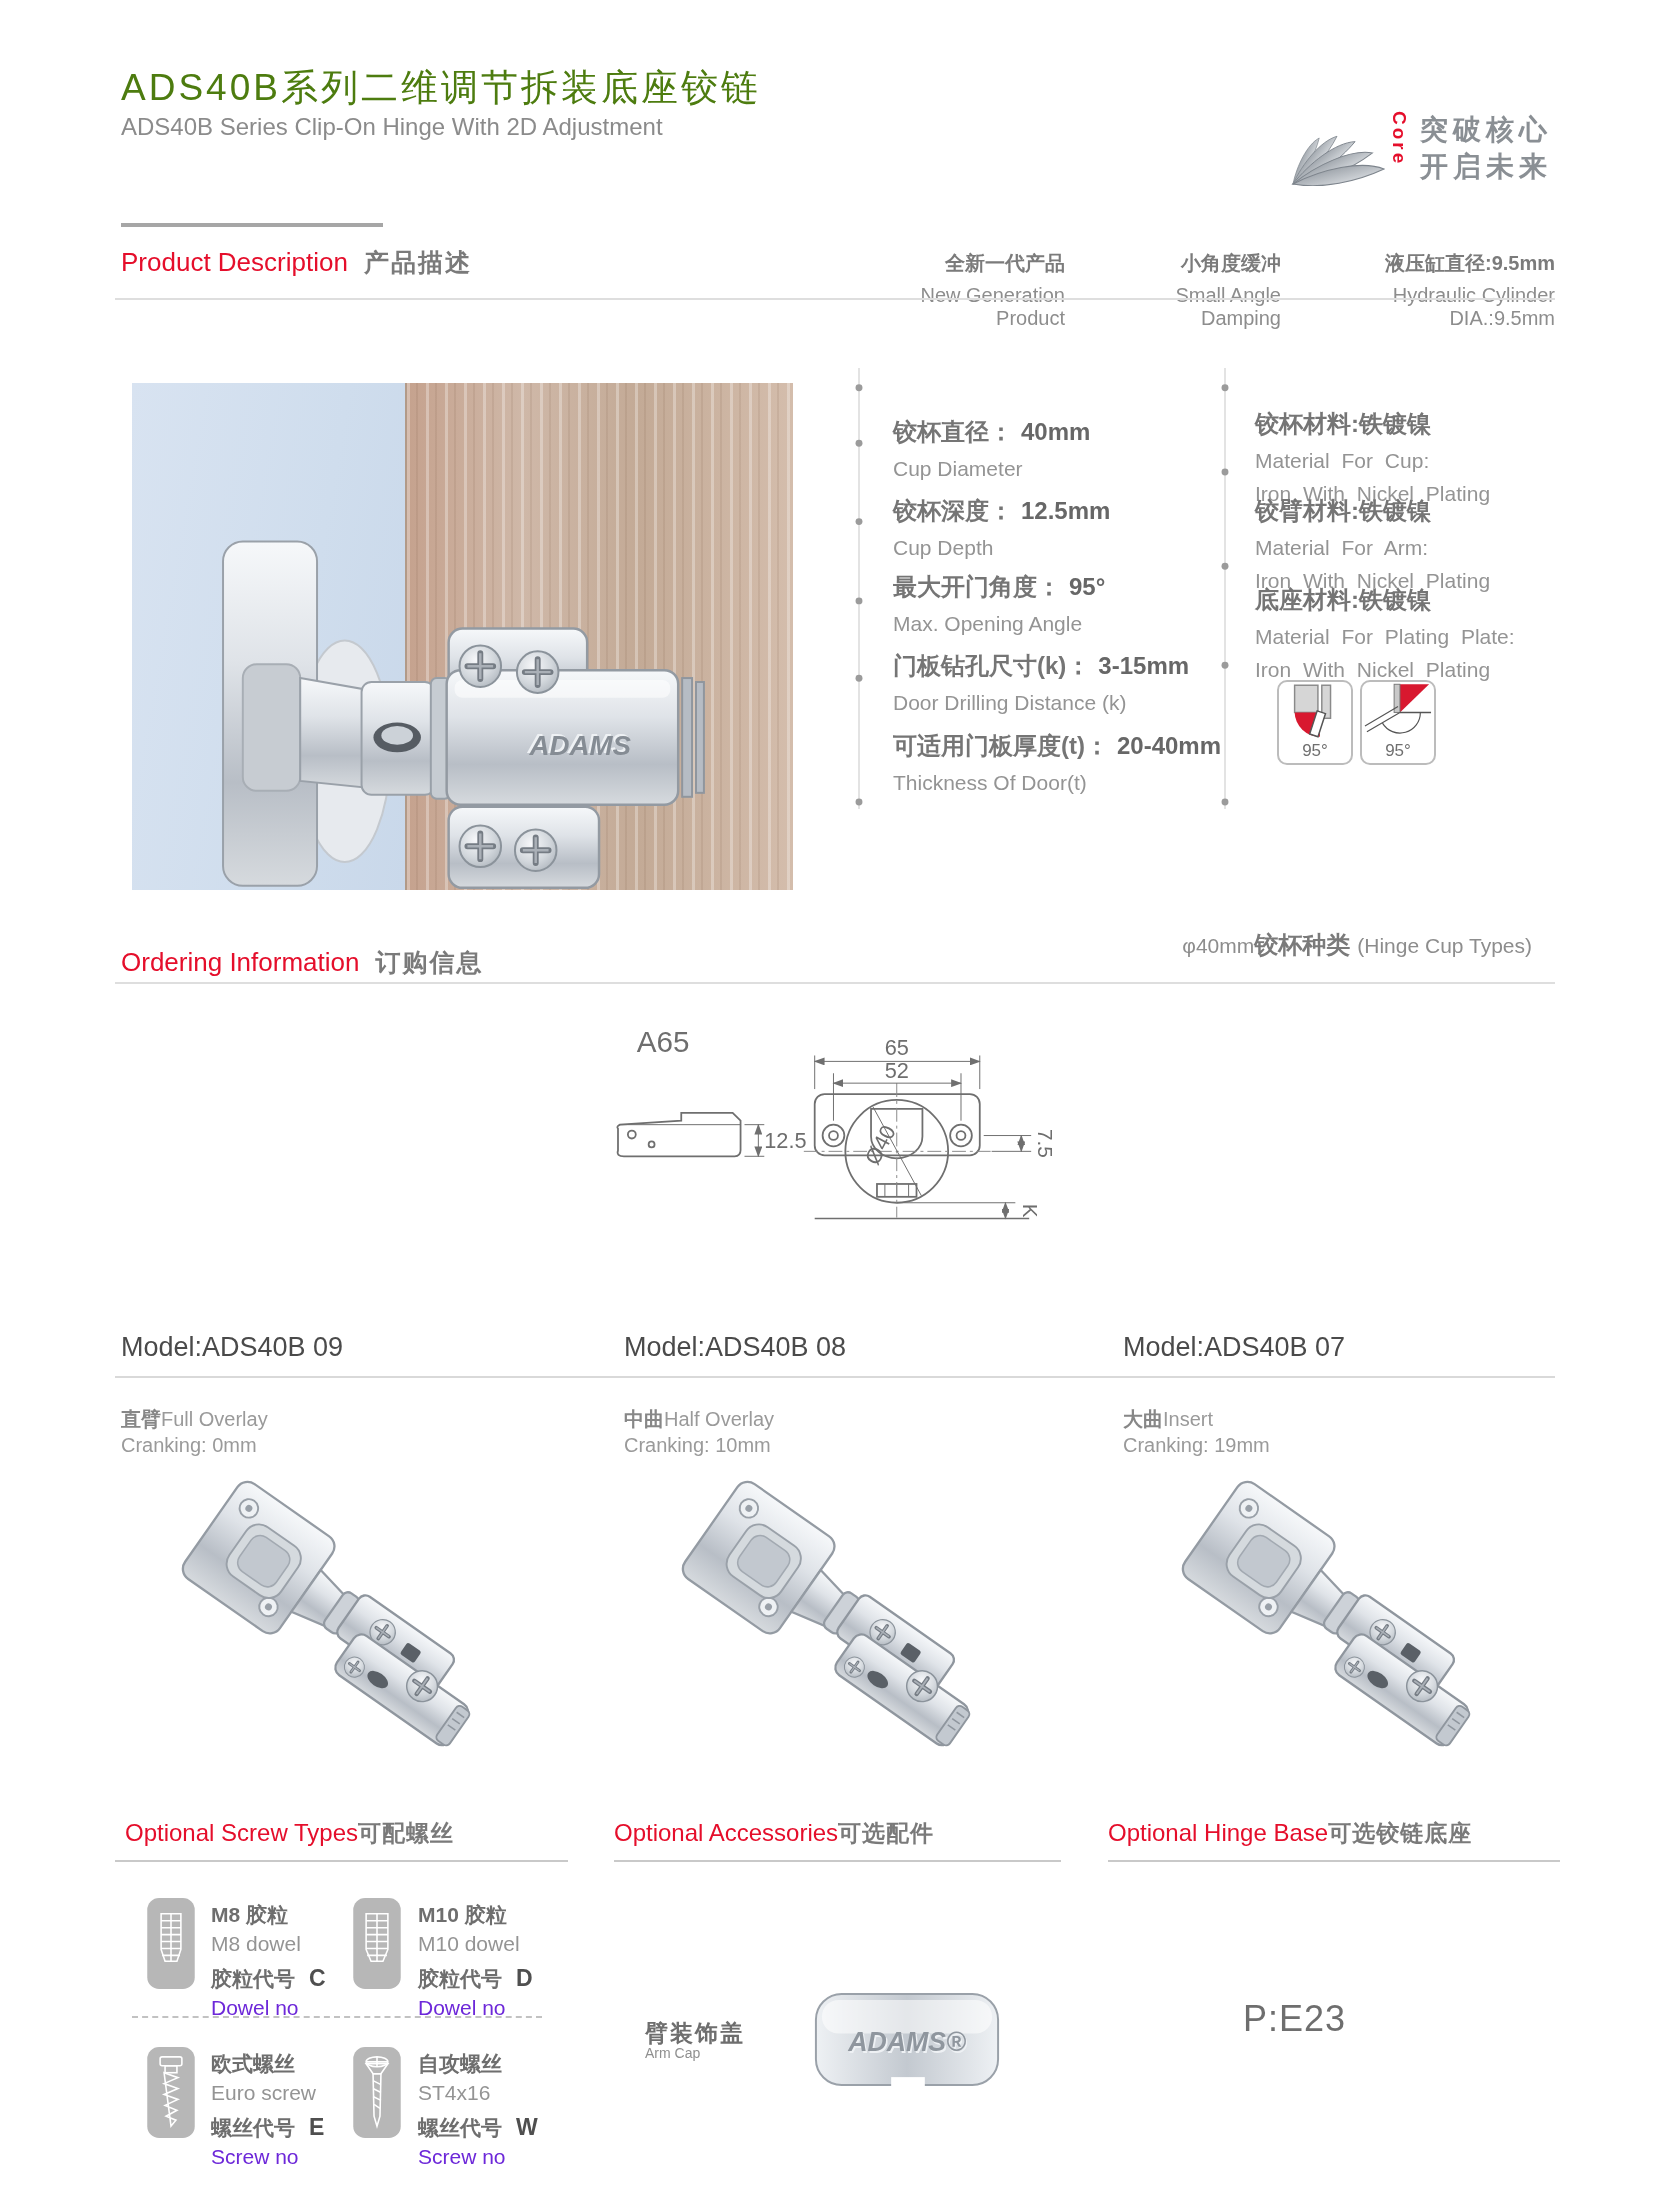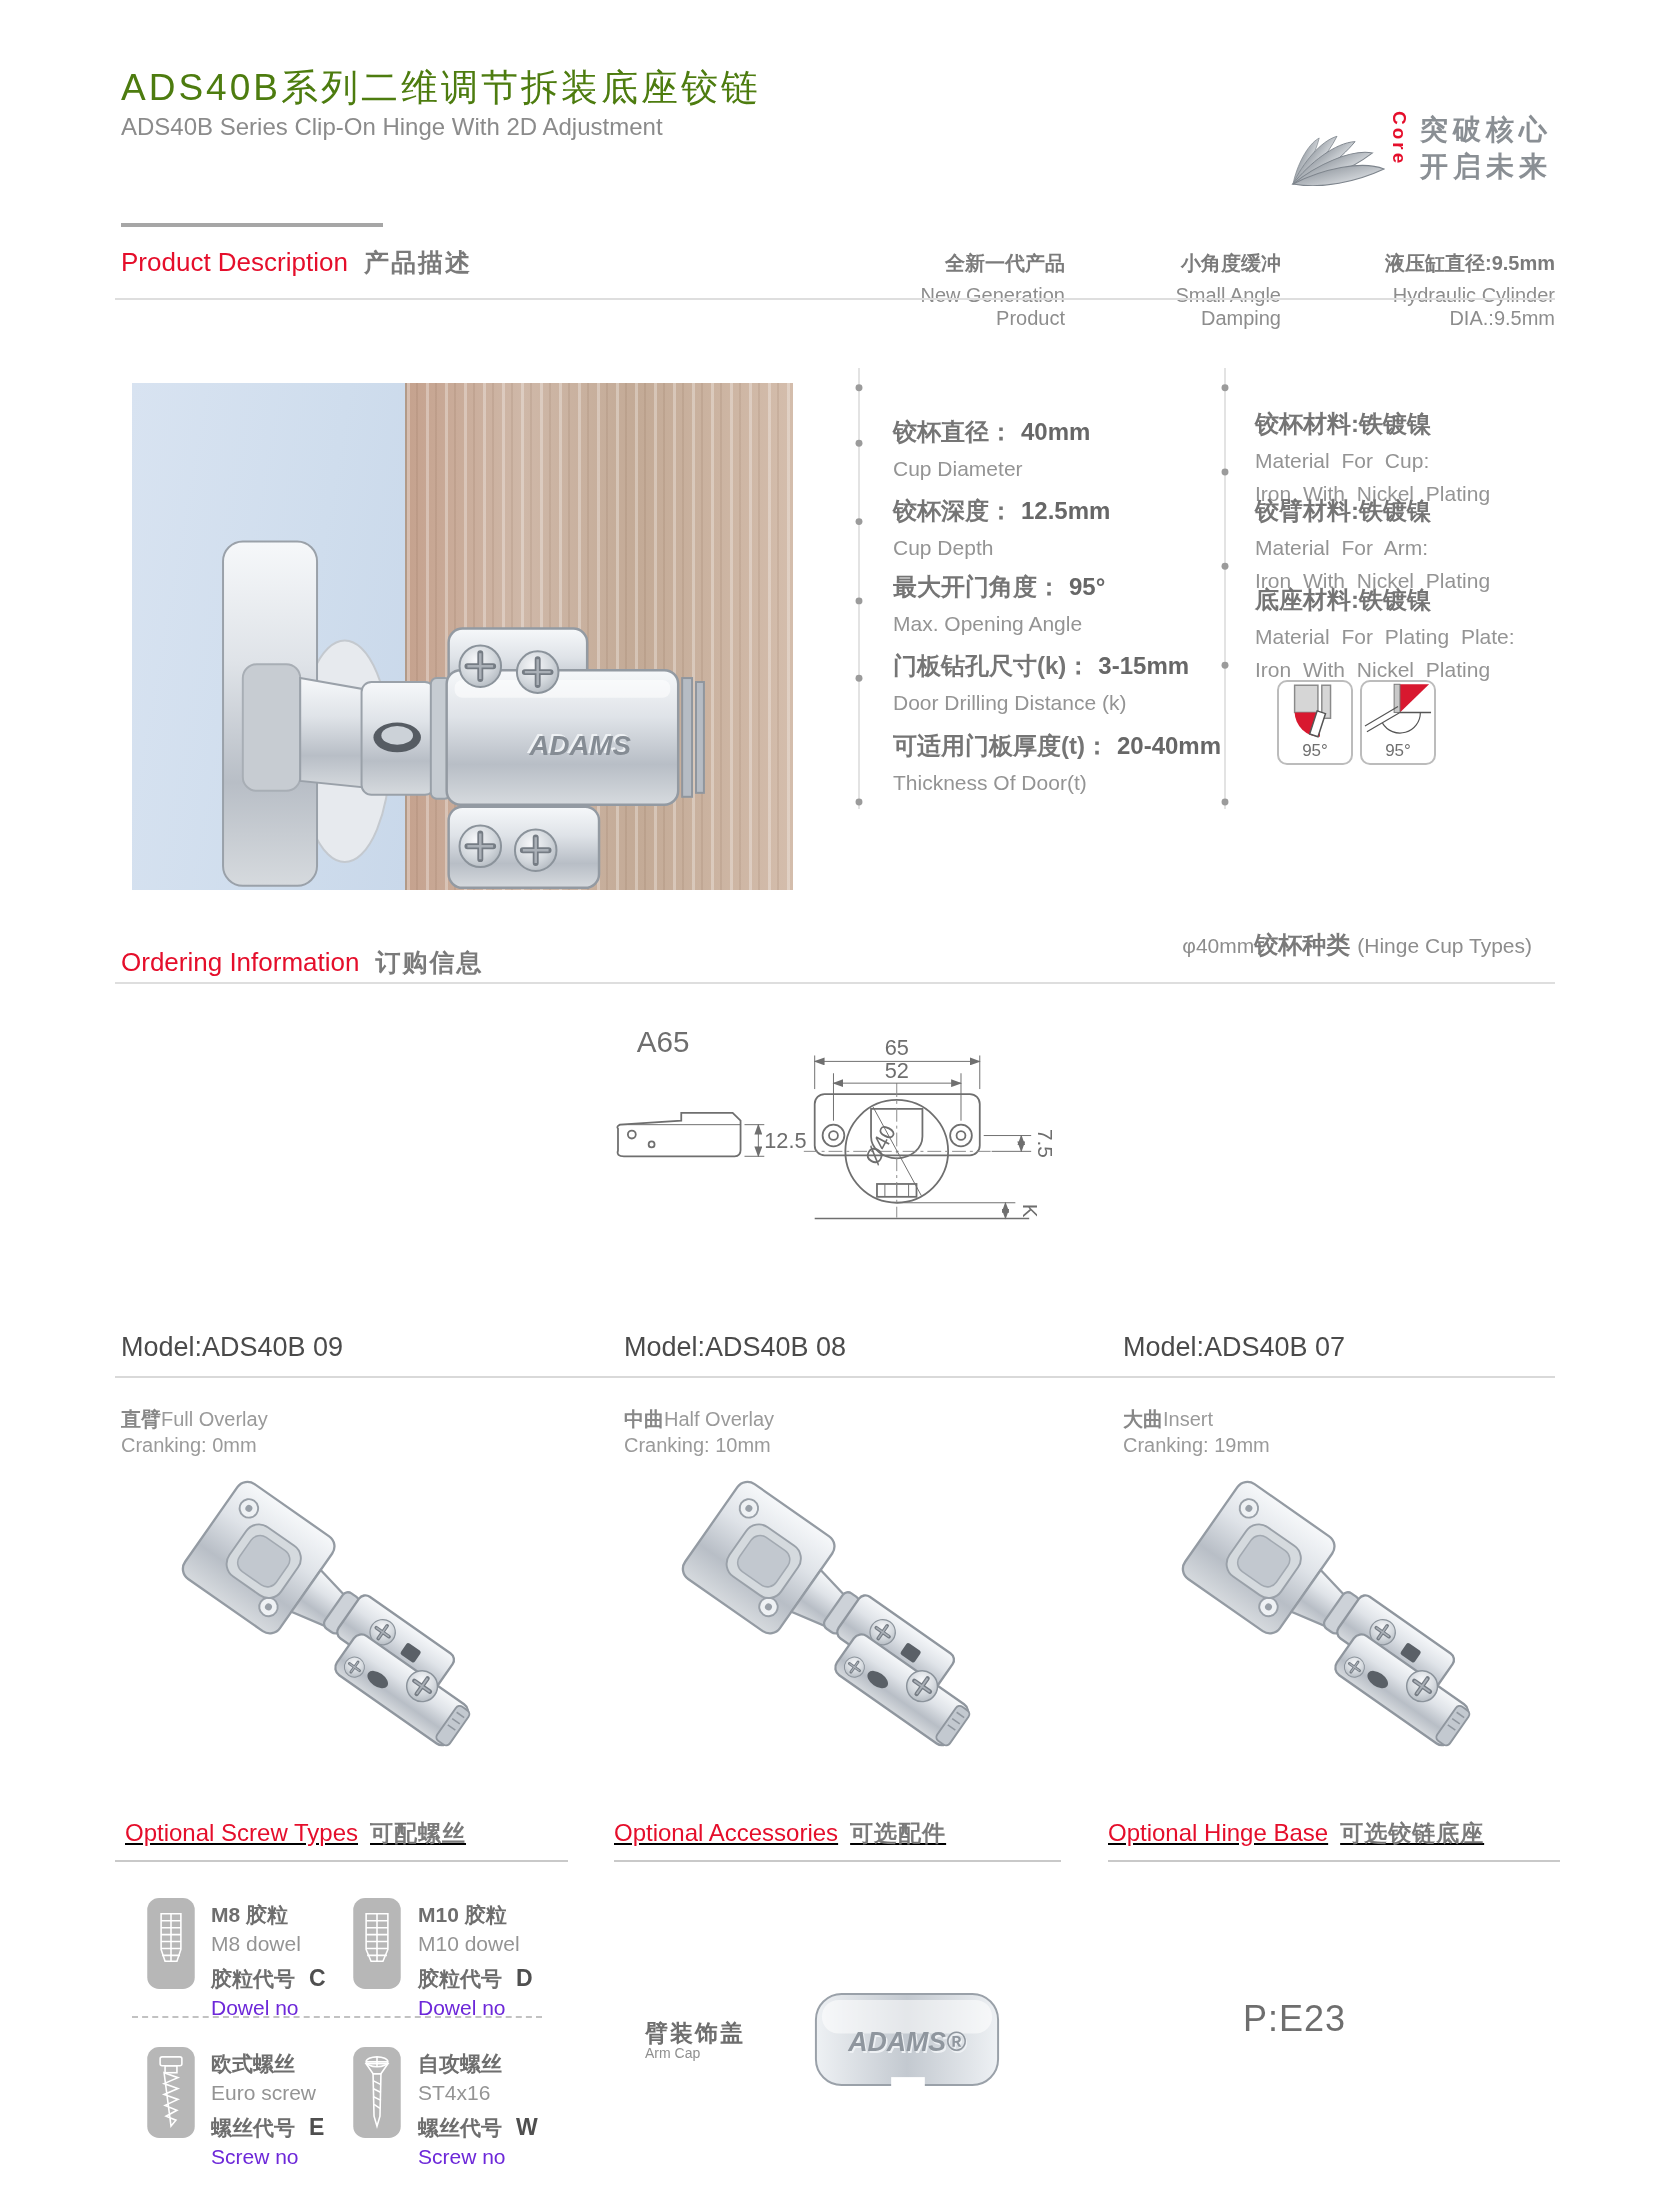--- a/index.html
+++ b/index.html
@@ -40,21 +40,21 @@
   .cuptypes{display:flex;align-items:baseline;}
   .ct-a{font-size:21px;color:#8d8d8d;}
   .ct-b{font-size:24px;font-weight:bold;color:#7a7a7a;}
   
   .model-name{font-size:27px;color:#4a4a4a;}
   .mtype{display:flex;align-items:baseline;}
   .tcn{font-size:20px;font-weight:bold;color:#878787;}
   .ten{font-size:20px;color:#9a9a9a;}
   .crank{font-size:20px;color:#9a9a9a;}
   
-  .bhead{display:flex;align-items:baseline;gap:12px;text-decoration:underline;}
+  .bhead{display:flex;align-items:baseline;}
   .ben{font-size:24px;color:#e50e2b;}
   .bcn{font-size:23px;font-weight:bold;color:#7a7a7a;letter-spacing:1px;}
   .bunder{height:2px;background:#c9c9c9;}
   .cell-text .l1{font-size:21px;font-weight:bold;color:#6e6e6e;}
   .cell-text .l2{font-size:21px;color:#949494;margin-top:3px;margin-bottom:9px;}
   .cell-text .l3{font-size:21px;font-weight:bold;color:#6e6e6e;}
   .cell-text .l3 .code{font-size:23px;color:#4f4f4f;margin-left:14px;}
   .cell-text .l4{font-size:21px;color:#6d28d9;margin-top:3px;}
   .dash-div{border-top:2px dashed #c2c2c2;}
   .ac-cn{font-size:23px;font-weight:bold;color:#6e6e6e;letter-spacing:2px;}

